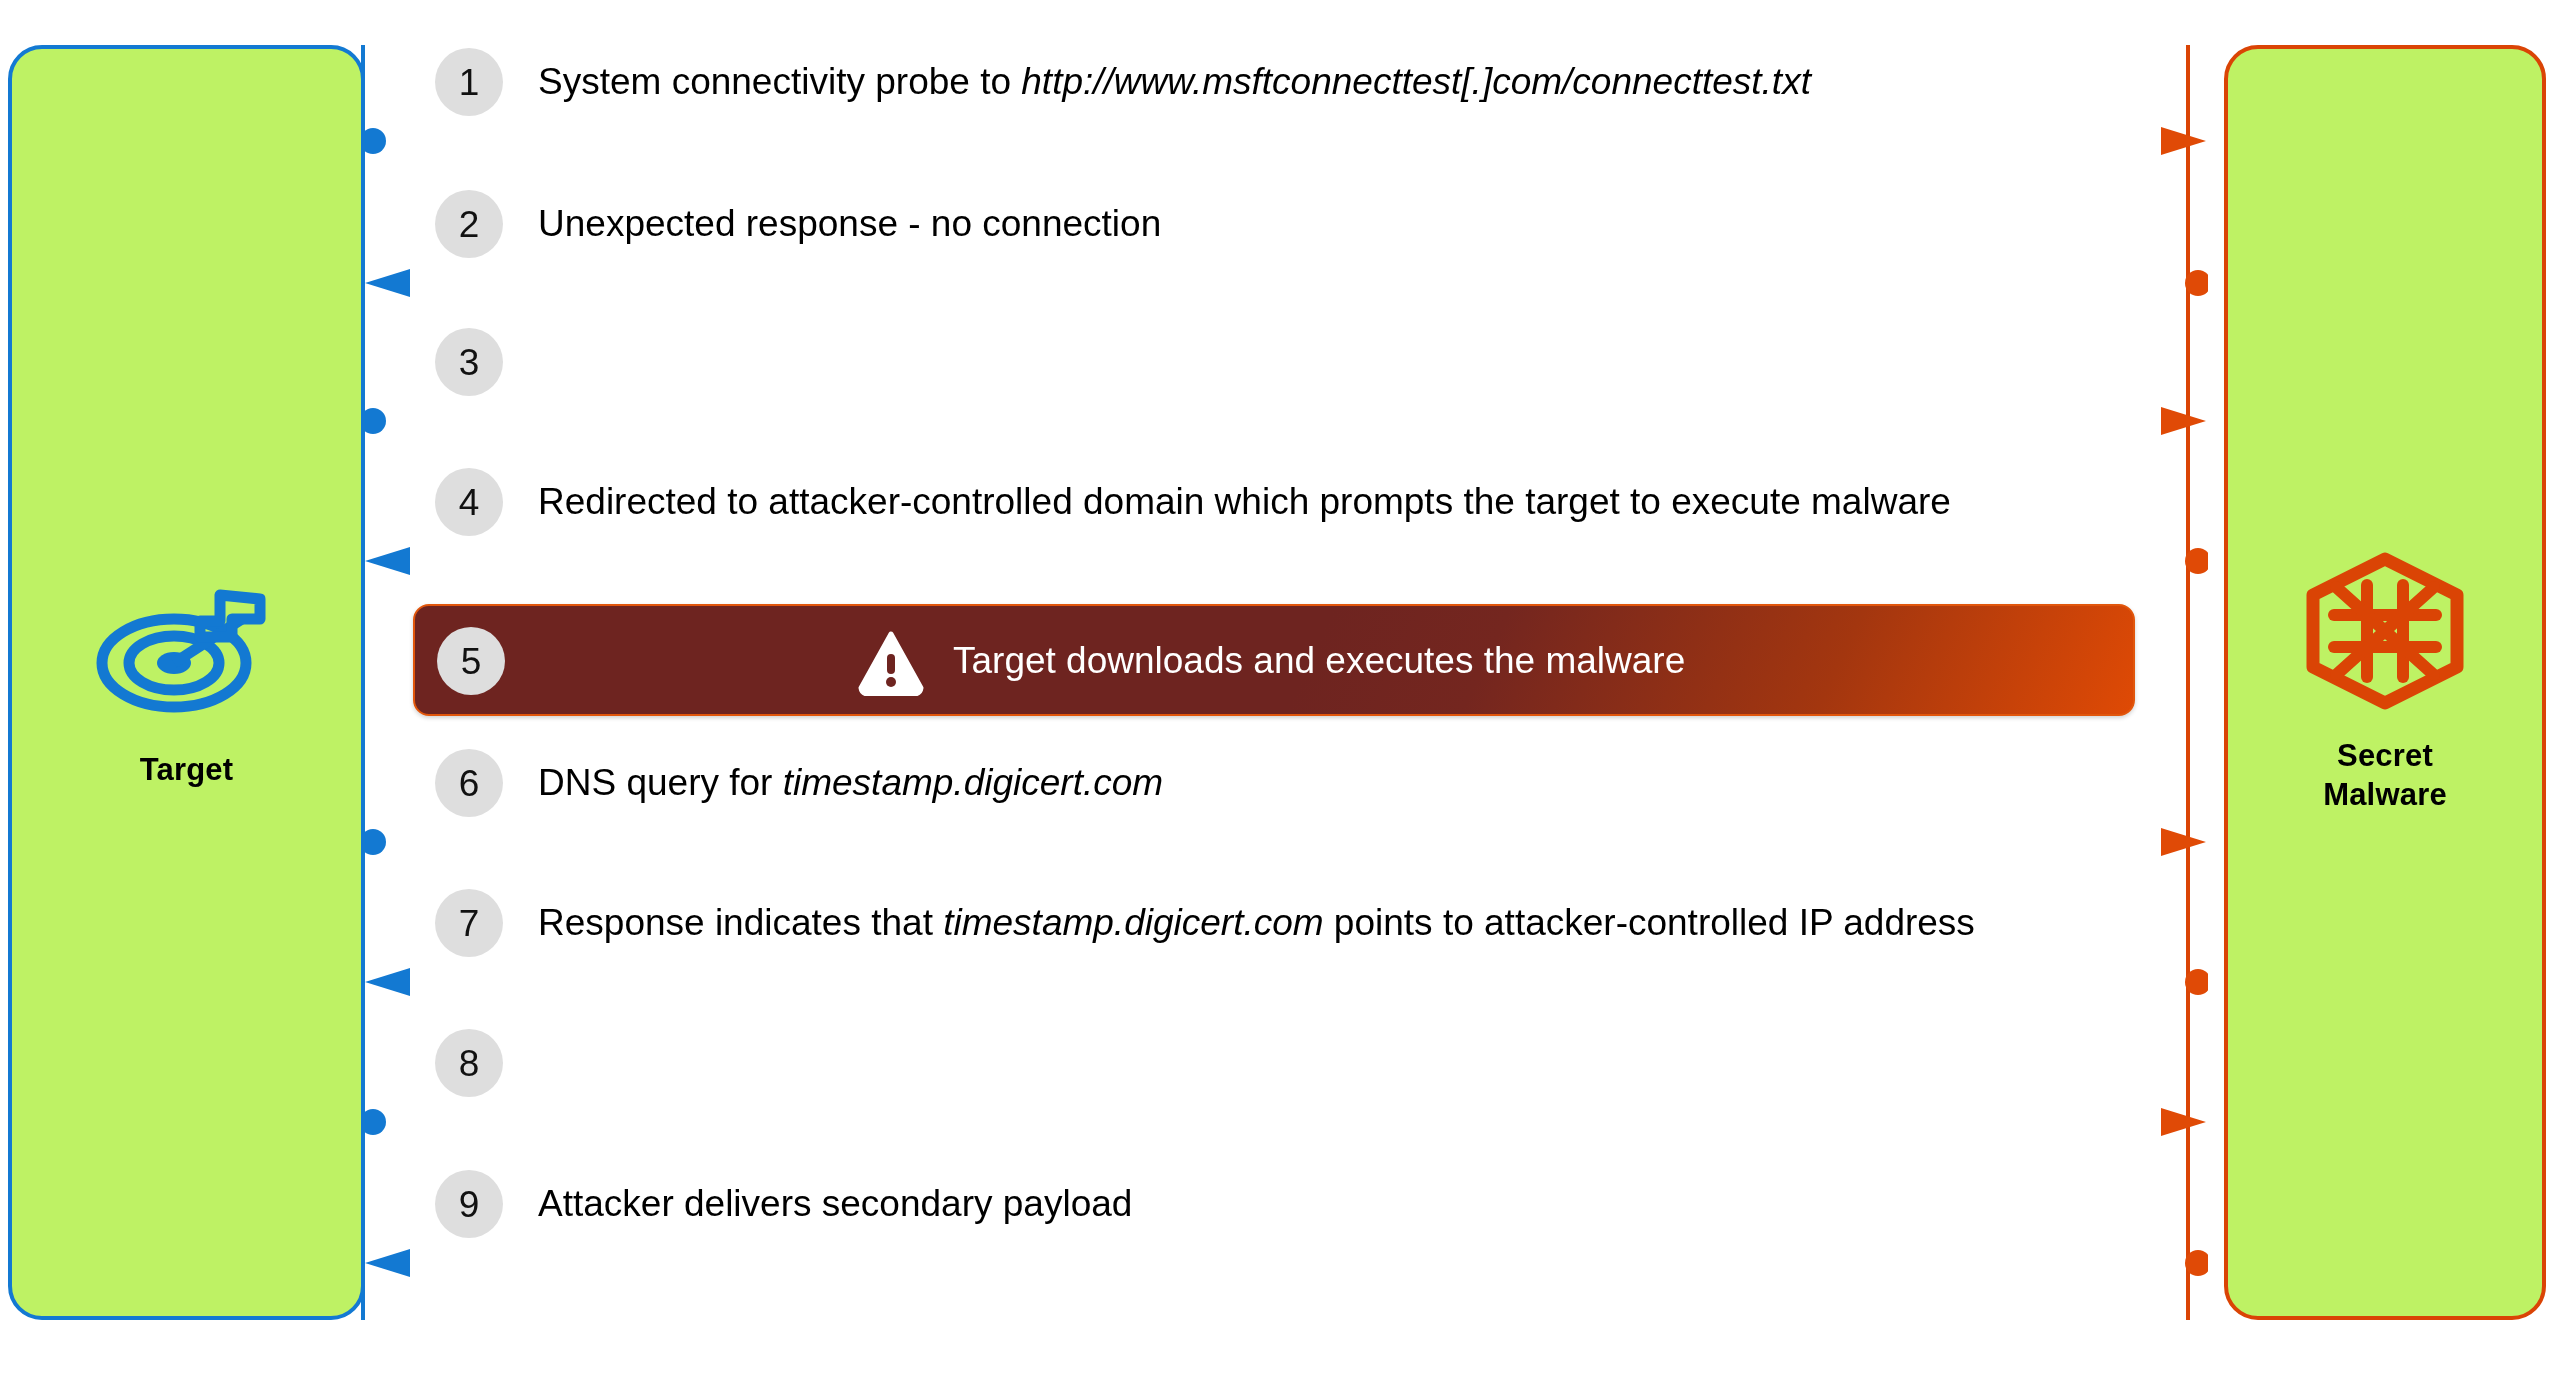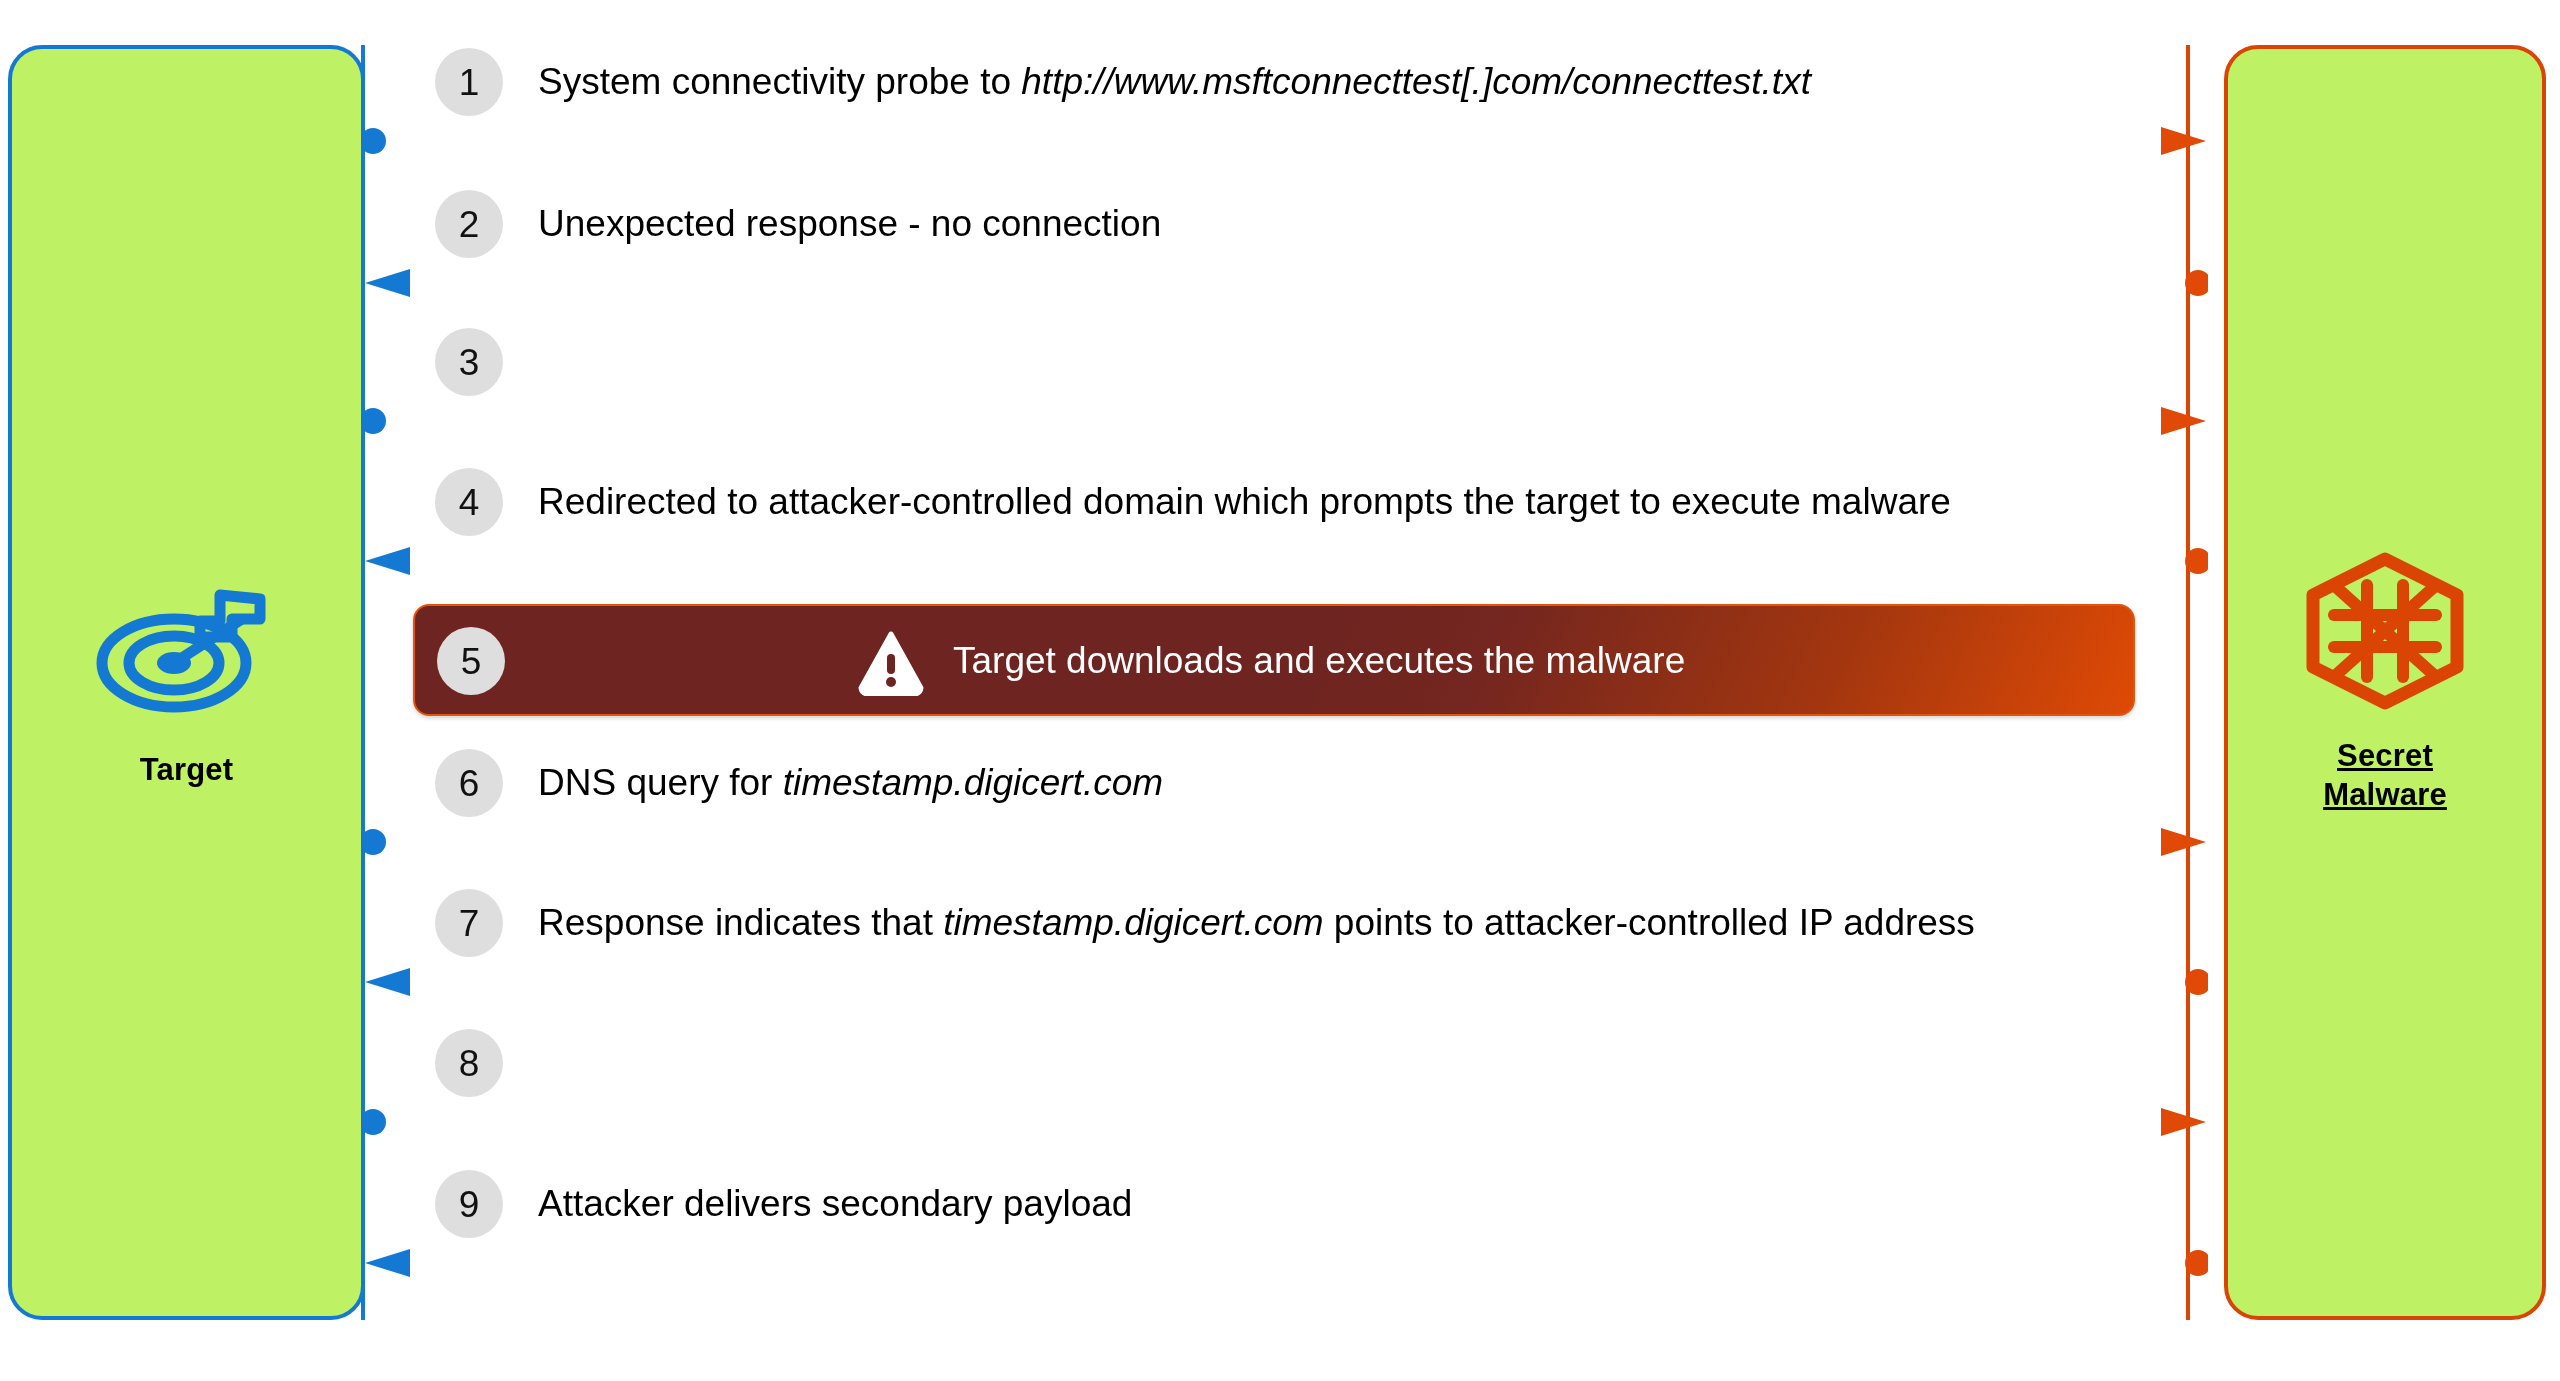--- a/index.html
+++ b/index.html
@@ -23,21 +23,20 @@
     align-items:center;
     justify-content:center;
   }
   #actor-target{
     left:8px; top:45px; width:357px; height:1275px;
     border:4px solid #1379D2;
   }
   #actor-blizzard{
     left:2224px; top:45px; width:322px; height:1275px;
     border:4px solid #DA4405;
-    text-decoration:underline;
   }
   .actor-icon{display:block;}
   .actor-label{
     margin-top:22px;
     font-size:31px;
     font-weight:bold;
     color:#000000;
     text-align:center;
     line-height:1.25;
     letter-spacing:.2px;

